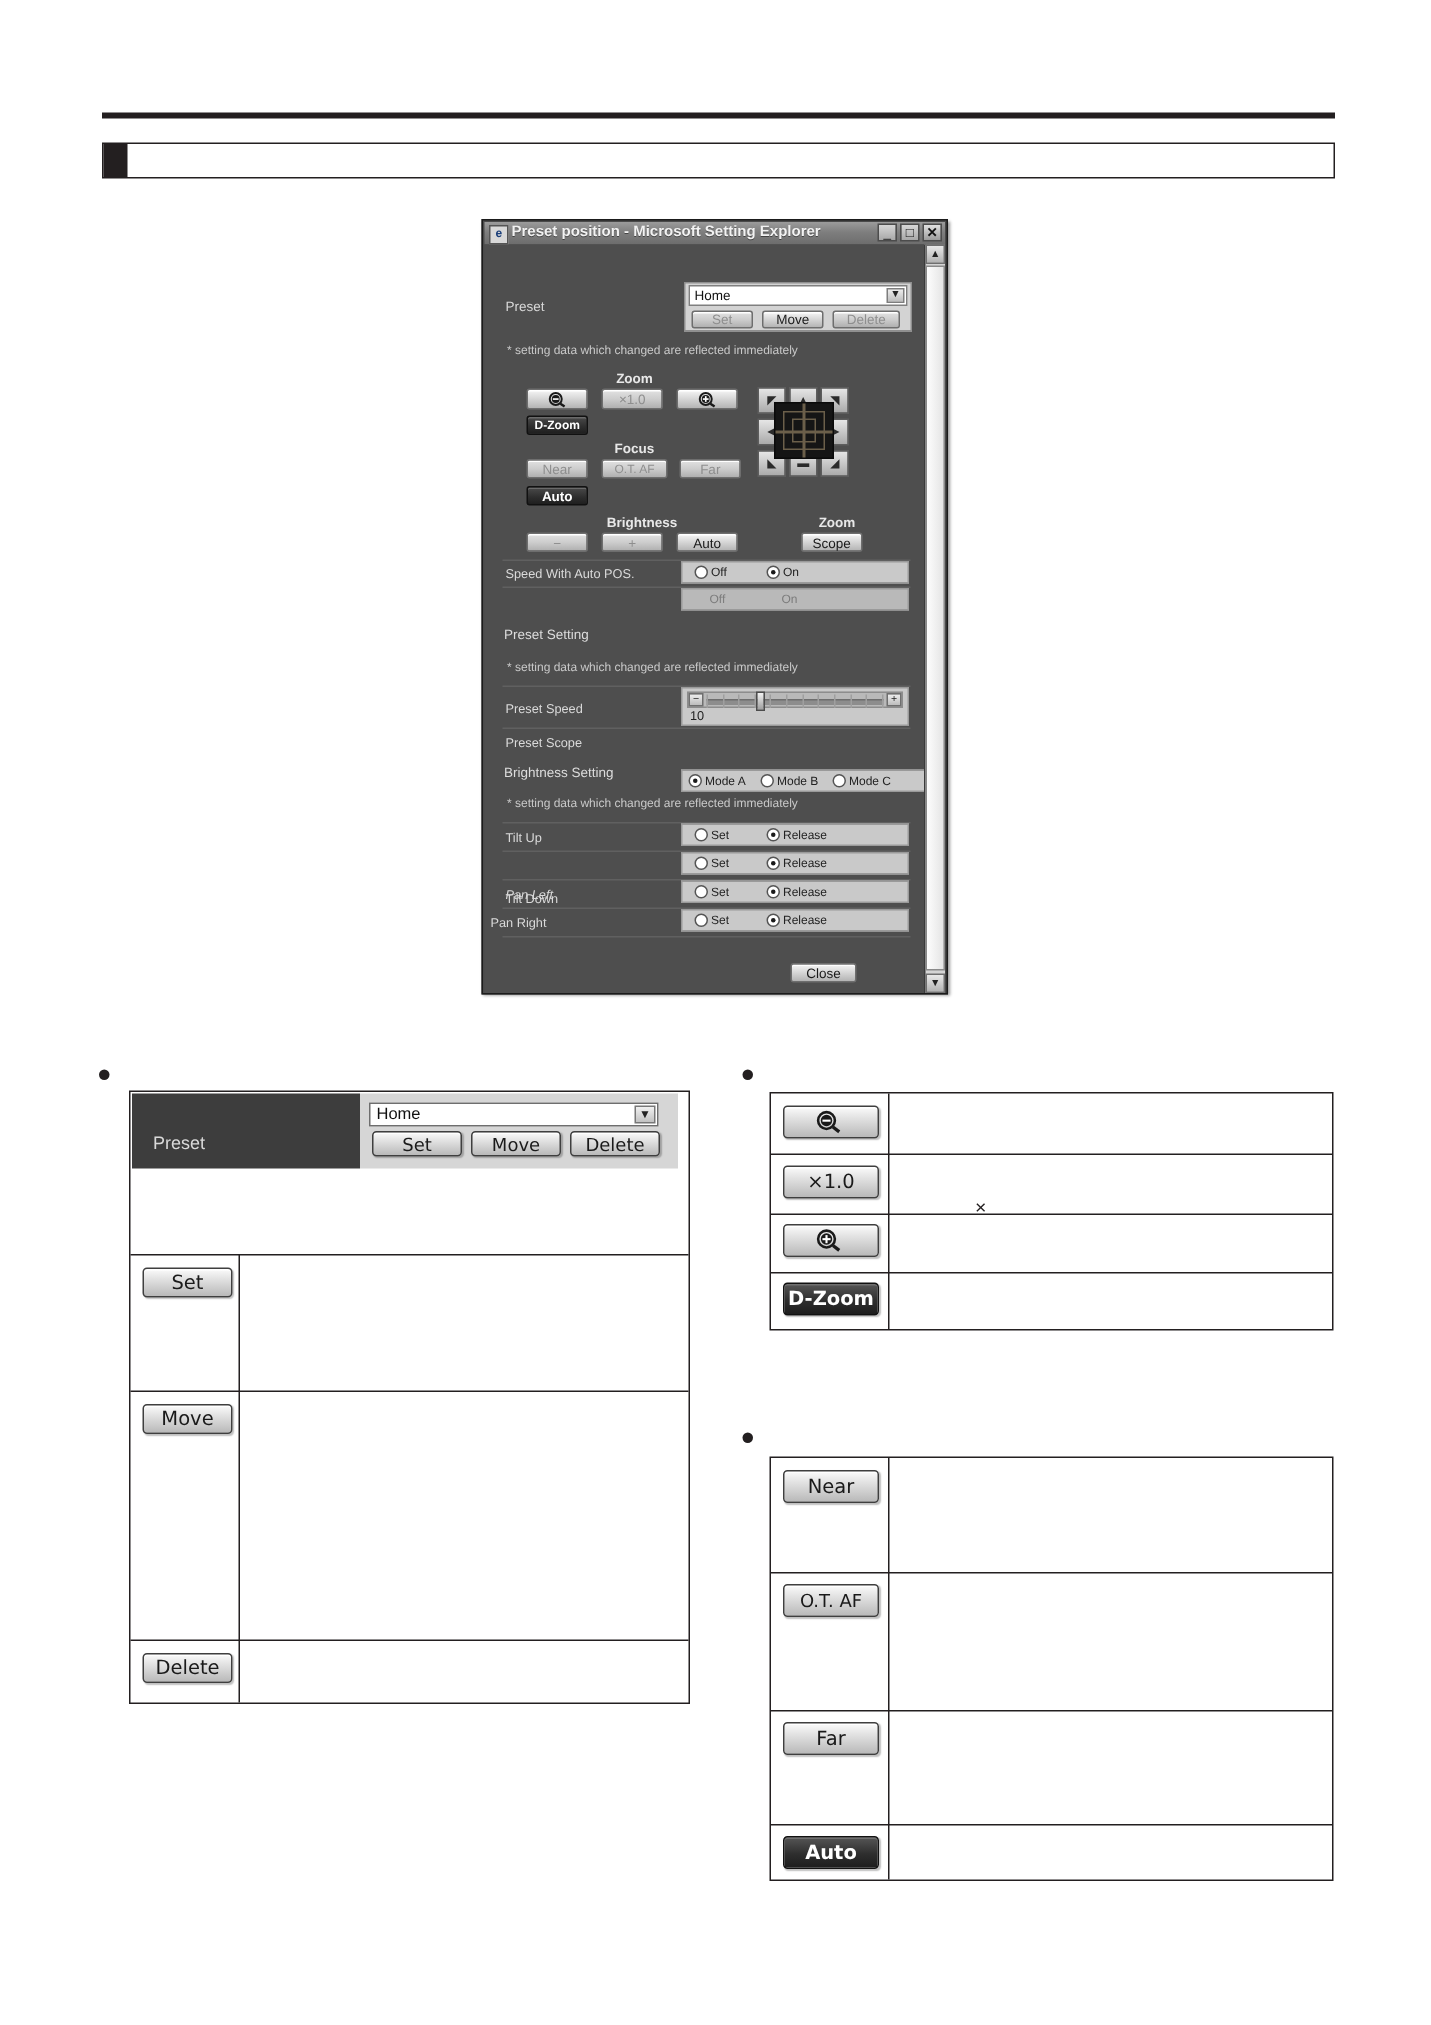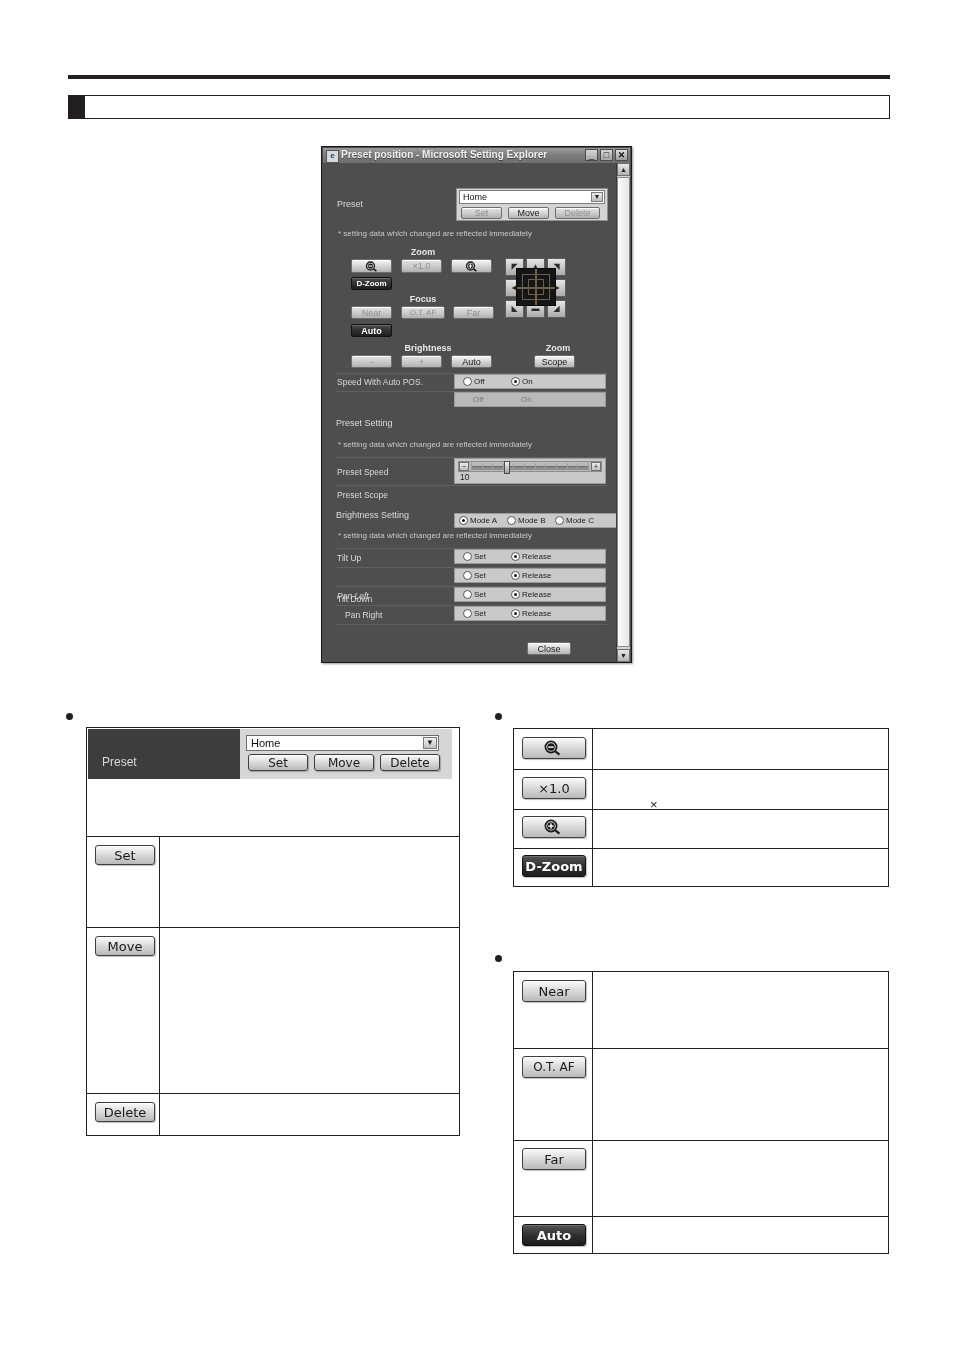--- a/index.html
+++ b/index.html
@@ -441,21 +441,21 @@
             <span class="rb"></span>
             <span>Set</span>
           </div>
           <div class="radio-opt" style="left:56px;">
             <span class="rb on"></span>
             <span>Release</span>
           </div>
         </div>
 
         <div class="rowdiv" style="top:442px;"></div>
-        <div class="rowlabel" style="left:22px; top:447px;">Pan Right</div>
+        <div class="rowlabel" style="left:4px; top:447px;">Pan Right</div>
         <div class="valstrip" style="left:131px; top:443px; width:152px;">
           <div class="radio-opt" style="left:8px;">
             <span class="rb"></span>
             <span>Set</span>
           </div>
           <div class="radio-opt" style="left:56px;">
             <span class="rb on"></span>
             <span>Release</span>
           </div>
         </div>

